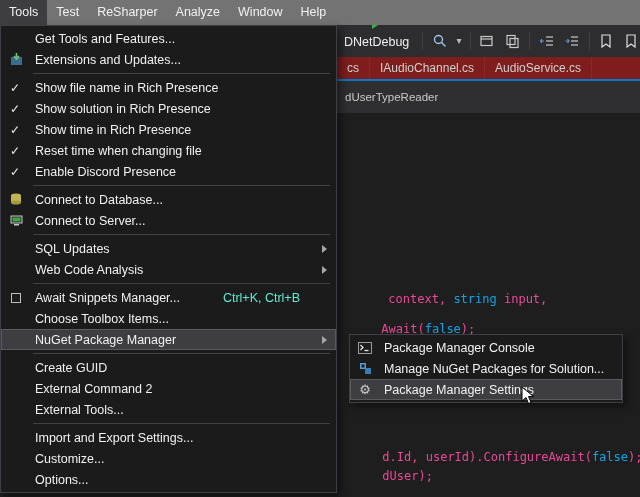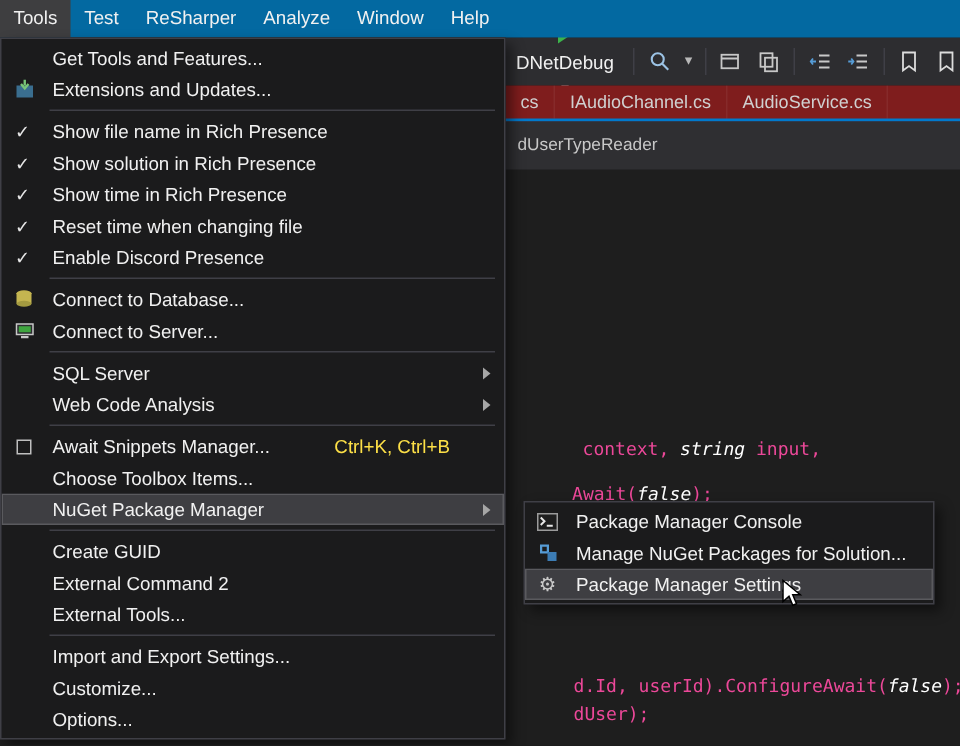--- a/index.html
+++ b/index.html
@@ -1,21 +1,21 @@
 <!DOCTYPE html>
 <html><head>
 <meta charset="utf-8">
 <style>
   * { margin:0; padding:0; box-sizing:border-box; }
   html,body { width:640px; height:497px; overflow:hidden; background:#1e1e1e;
               font-family:"Liberation Sans", sans-serif; }
   .screen { position:relative; width:640px; height:497px; overflow:hidden; background:#1e1e1e; }
 
   
-  .menubar { position:absolute; top:0; left:0; right:0; height:25px; background:#0369a1;
+  .menubar { position:absolute; top:0; left:0; right:0; height:25px; background:#737373;
              display:flex; z-index:5;align-items:center; }
   .mb-item { padding:0 9px; line-height:25px; font-size:12.5px; color:#f1f1f1; cursor:default; }
   .mb-item.open { background:#3e3e40; }
 
   
   .toolbar { position:absolute; top:25px; left:337px; right:0; height:32px; background:#2d2d30;
              display:flex; align-items:center; gap:8px; padding-left:2px; z-index:1; }
   .start-btn { display:flex; align-items:center; gap:6px; padding:3px 5px; color:#f1f1f1; font-size:12.5px;flex-direction:column; }
   .play { width:0; height:0; border-left:9px solid #3cb44b; border-top:6px solid transparent; border-bottom:6px solid transparent; }
   .caret { color:#b8b8b8; font-size:10px; line-height:10px; }
@@ -30,38 +30,38 @@
          border-right:1px solid rgba(255,255,255,0.06); white-space:nowrap; }
 
   
   .navbar { position:absolute; top:81px; left:337px; right:0; height:32px; background:#2f2f32;
             display:flex; align-items:center; padding-left:8px; font-size:11.5px; color:#c8c8c8; z-index:1; }
 
   
   .editor { position:absolute; top:98px; bottom:0; left:337px; right:0; background:#1e1e1e; z-index:0; }
   .code-line { position:absolute; font-family:"DejaVu Sans Mono", monospace; font-size:12px;
                white-space:pre; color:#c8c8c8; }
-  .tok-kw { color:#ffffff;font-style:italic; }
+  .tok-kw { color:#0ea5e9; }
   .tok-plain { color:#ec4899; }
 
   
   .menu { position:absolute; background:#1b1b1c; border:1px solid #3f3f46;
           box-shadow:4px 4px 8px rgba(0,0,0,0.45); padding:2px 0; z-index:20; }
   .tools-menu { left:0; top:25px; width:337px; }
   .nuget-menu { left:349px; top:334px; width:274px; }
   .mi { position:relative; height:21px; display:flex; align-items:center;
         padding:0 10px 0 34px; font-size:12.5px; color:#f1f1f1; cursor:default; }
   .mi.hl { background:#3e3e42; box-shadow:inset 0 0 0 1px #5a5a5e; }
   .check { position:absolute; left:9px; top:50%; transform:translateY(-50%);
            color:#e8e8e8; font-size:12px; }
   .gicon { position:absolute; left:7px; top:50%; transform:translateY(-50%);
            width:16px; height:16px; display:flex; align-items:center; justify-content:center; }
   .gicon svg { display:block; }
   .gear-glyph { font-size:13px; color:#c8c8c8; line-height:14px; }
-  .shortcut { margin-left:auto; padding-right:26px; font-size:12.5px; color:#fde047; }
+  .shortcut { margin-left:auto; padding-right:26px; font-size:12.5px; color:#5eead4; }
   .sub-arrow { position:absolute; right:9px; top:50%; transform:translateY(-50%); width:0; height:0;
                border-left:5px solid #a6a6a6; border-top:4px solid transparent; border-bottom:4px solid transparent; }
   .sep { height:1px; background:#3f3f46; margin:3px 6px 3px 32px; }
   .snippet-box { width:10px; height:10px; border:1px solid #bfbfbf; }
 
   
   .cursor { position:absolute; left:521px; top:386px; z-index:30; }
 </style>
 </head>
 <body>
@@ -212,21 +212,21 @@
         <svg width="13" height="13" viewBox="0 0 13 13">
             <rect x="1" y="2" width="11" height="7" fill="#2d2d30" stroke="#c8c8c8"></rect>
             <rect x="2.5" y="3.5" width="8" height="4" fill="#3fa53f"></rect>
             <rect x="4" y="10" width="5" height="1.5" fill="#c8c8c8"></rect>
           </svg>
       </span>
       <span class="lbl">Connect to Server...</span>
     </div>
     <div class="sep"></div>
     <div class="mi">
-      <span class="lbl">SQL Server</span>
+      <span class="lbl">SQL Updates</span>
       <span class="sub-arrow"></span>
     </div>
     <div class="mi">
       <span class="lbl">Web Code Analysis</span>
       <span class="sub-arrow"></span>
     </div>
     <div class="sep"></div>
     <div class="mi">
       <span class="gicon">
           <span class="snippet-box"></span>

